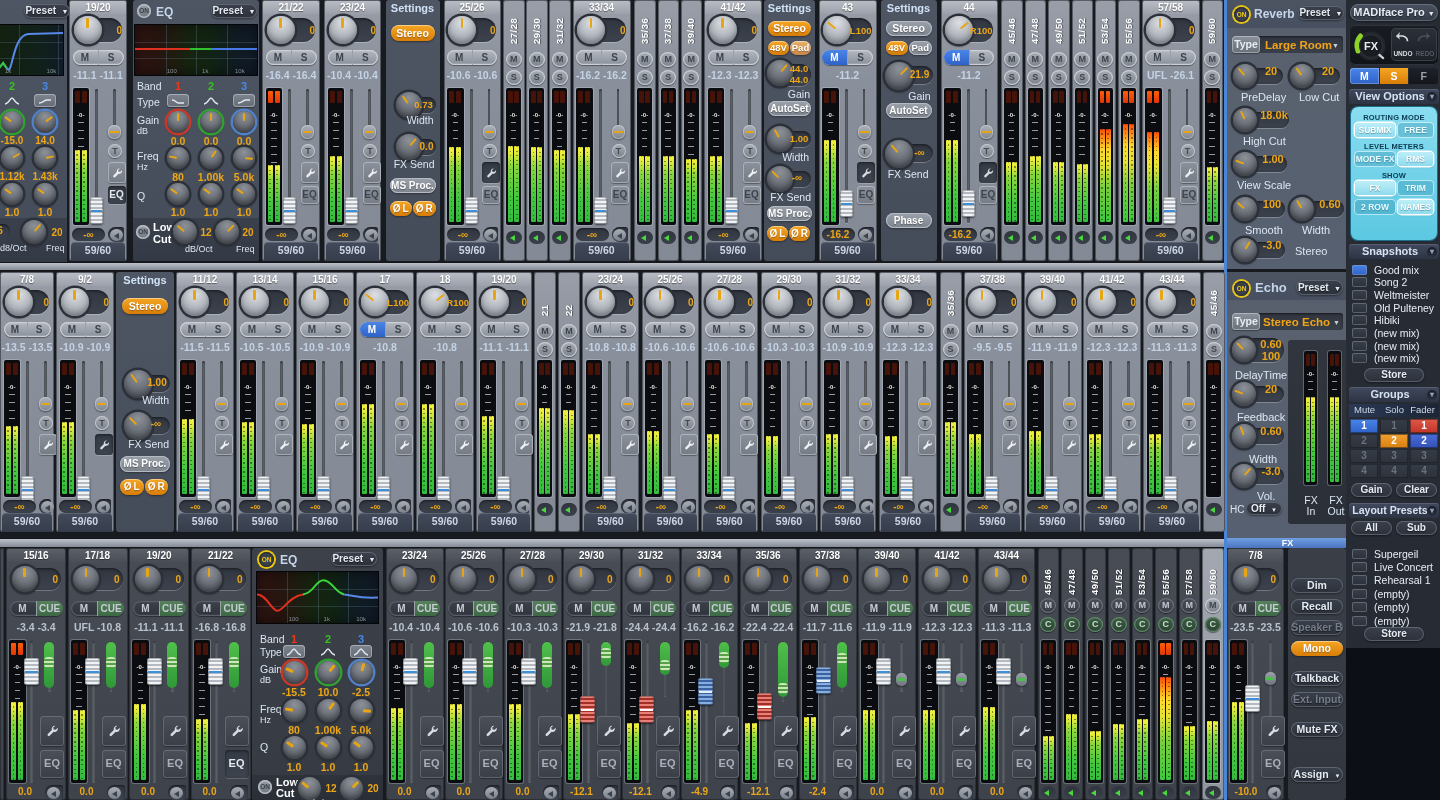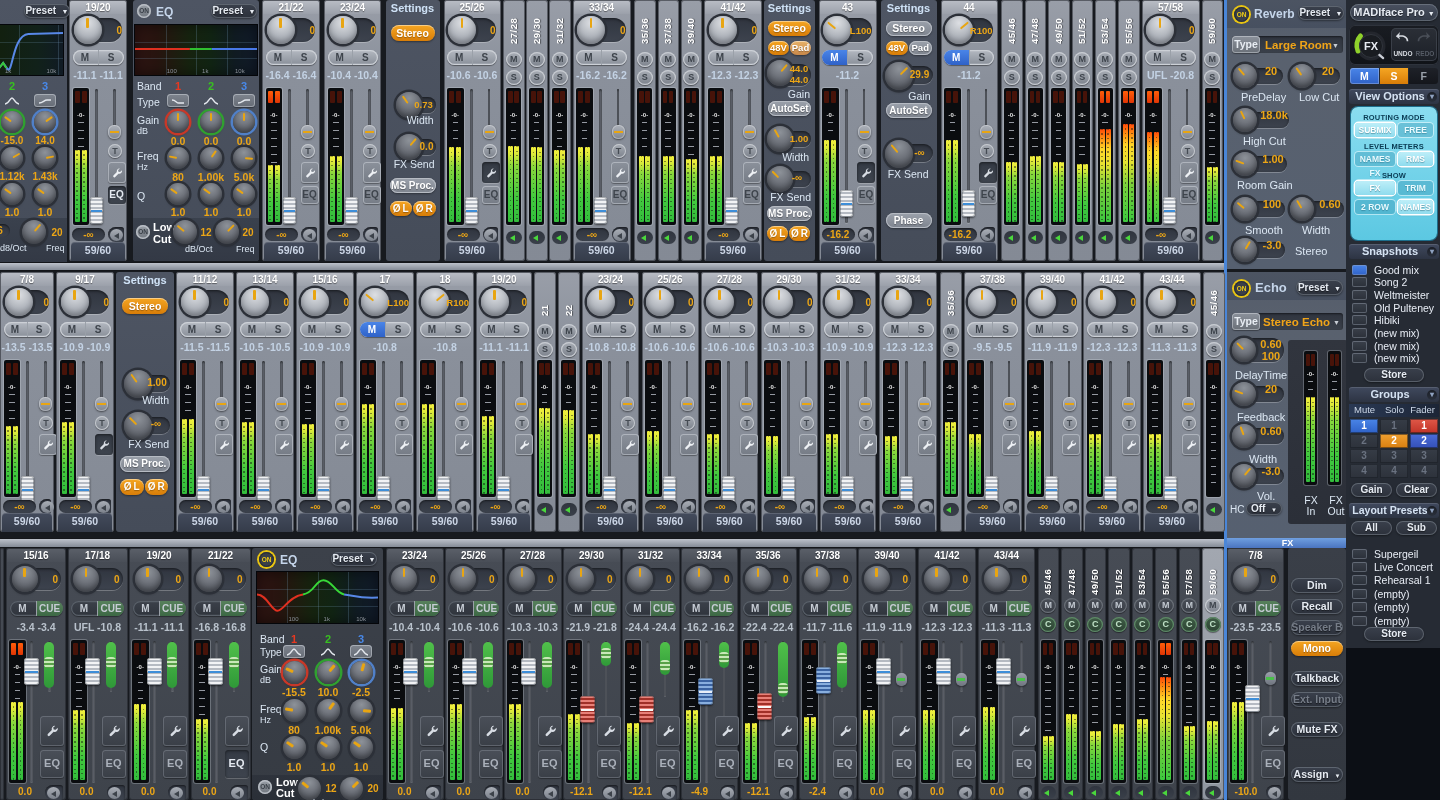--- a/index.html
+++ b/index.html
@@ -702,21 +702,21 @@
     <div class="ab" style="left:0;top:2px;width:56px;text-align:center;color:#cfe2f6;font-size:11px;font-weight:bold">Settings</div>
     <div class="gpill" style="left:5px;top:21px;width:46px;height:15px;font-size:10.5px;line-height:15px">Stereo</div>
     <div class="opill" style="left:5px;top:41px;width:22.5px;height:14px;font-size:9.5px;line-height:14px">48V</div>
     <div class="gpill" style="left:28.5px;top:41px;width:22.5px;height:14px;font-size:9.5px;line-height:14px">Pad</div>
     <div class="kpill" style="left:16px;top:66px;width:36px;height:18px"></div>
     <div class="knob dk2" style="left:4px;top:62px;width:28px;height:28px">
       <b style="transform:rotate(45deg)">
         <i style="background:#e8a512"></i>
       </b>
     </div>
-    <div class="kv" style="right:4px;top:69px;width:26px">29.9</div>
+    <div class="kv" style="right:4px;top:69px;width:26px">21.9</div>
     <div class="lbl" style="right:6px;top:90px">Gain</div>
     <div class="gpill" style="left:5px;top:103px;width:46px;height:15px;font-size:10px;line-height:15px">AutoSet</div>
     <div class="kpill" style="left:16px;top:144px;width:36px;height:18px"></div>
     <div class="knob dk2" style="left:4px;top:140px;width:28px;height:28px">
       <b style="transform:rotate(-40deg)">
         <i style="background:#e8a512"></i>
       </b>
     </div>
     <div class="kv" style="right:4px;top:147px;width:26px">-∞</div>
     <div class="lbl" style="right:8px;top:168px">FX Send</div>
@@ -865,21 +865,21 @@
     <div class="knob" style="left:4.5px;top:15.5px;width:28px;height:28px">
       <b style="transform:rotate(0deg)">
         <i></i>
       </b>
     </div>
     <div class="kv2" style="right:5px;top:25px;width:36px;font-size:10px">0</div>
     <div class="msp" style="left:3.5px;top:50px;width:51px">
       <b>M</b>
       <b>S</b>
     </div>
-    <div class="rd" style="left:0;right:0;top:69px">UFL -20.8</div>
+    <div class="rd" style="left:0;right:0;top:69px">UFL -26.1</div>
     <div class="mb" style="left:3.5px;top:88px;width:16.5px;height:137px">
       <div class="clip lit" style="left:2.05px;top:2.5px;width:5.4px"></div>
       <div class="clip lit" style="left:9.05px;top:2.5px;width:5.4px"></div>
       <div class="zmark" style="top:24px">-0-</div>
       <div class="ticks" style="top:34px;height:8.25px"></div>
       <div class="mbar mhot" style="left:2.05px;top:44.25px;height:89.75px"></div>
       <div class="mbar mdash" style="left:3.5999999999999996px;top:44.25px;height:89.75px;width:1.8px"></div>
       <div class="mbar mhot" style="left:9.05px;top:44.25px;height:89.75px"></div>
       <div class="mbar mdash" style="left:10.600000000000001px;top:44.25px;height:89.75px;width:1.8px"></div>
     </div>
@@ -950,21 +950,21 @@
         <path d="M11.2 2.1 a3.6 3.6 0 0 0 -3.4 4.7 L3.2 11.4 a1.5 1.5 0 0 0 2.1 2.1 L9.9 8.9 a3.6 3.6 0 0 0 4.6 -4.5 L12.2 6.7 L9.9 6.2 L9.4 3.9 L11.6 2.2 Z" fill="#eef1f5"></path>
       </svg>
     </div>
     <div class="vpill" style="left:3px;top:228px;width:33px;height:13px;line-height:13px">-∞</div>
     <div class="arrb" style="left:39px;top:227px;width:12px;height:15px">
       <u></u>
     </div>
     <div class="ft" style="left:2px;top:241px;width:50px;height:19px;line-height:17px">59/60</div>
   </div>
 <div class="strip" style="left:56px;top:272px;width:58px;height:260px">
-    <div class="hd">9/17</div>
+    <div class="hd">9/2</div>
     <div class="kpill" style="left:7px;top:18px;width:46px;height:24px"></div>
     <div class="knob" style="left:4.5px;top:15.5px;width:28px;height:28px">
       <b style="transform:rotate(0deg)">
         <i></i>
       </b>
     </div>
     <div class="kv2" style="right:5px;top:25px;width:36px;font-size:10px">0</div>
     <div class="msp" style="left:3.5px;top:50px;width:51px">
       <b>M</b>
       <b>S</b>
@@ -2601,21 +2601,21 @@
       </b>
     </div>
     <div class="lbl" style="left:16px;top:135px;font-size:11px">High Cut</div>
     <div class="kpill" style="left:16px;top:156.0px;width:44px;height:16px;border-radius:8.0px"></div>
     <div class="kv" style="left:32px;top:153.0px;width:28px;font-size:11px">1.00</div>
     <div class="knob dk2" style="left:6px;top:152px;width:24px;height:24px">
       <b style="transform:rotate(-70deg)">
         <i></i>
       </b>
     </div>
-    <div class="lbl" style="left:10px;top:179px;font-size:11px">Room Gain</div>
+    <div class="lbl" style="left:10px;top:179px;font-size:11px">View Scale</div>
     <div class="kpill" style="left:16px;top:201.0px;width:42px;height:16px;border-radius:8.0px"></div>
     <div class="kv" style="left:32px;top:198.0px;width:26px;font-size:11px">100</div>
     <div class="knob dk2" style="left:6px;top:197px;width:24px;height:24px">
       <b style="transform:rotate(-50deg)">
         <i></i>
       </b>
     </div>
     <div class="lbl" style="left:18px;top:224px;font-size:11px">Smooth</div>
     <div class="kpill" style="left:73px;top:201.0px;width:44px;height:16px;border-radius:8.0px"></div>
     <div class="kv" style="left:89px;top:198.0px;width:28px;font-size:11px">0.60</div>
@@ -2776,21 +2776,21 @@
   </div>
 <div class="ab" style="left:1350px;top:68px;width:28.666666666666668px;height:16px;background:linear-gradient(180deg,#4a85e8,#2f62c8);border-radius:3px 0 0 3px;color:#fff;font-weight:bold;font-size:10.5px;text-align:center;line-height:16px;box-shadow:inset 0 0 0 1px rgba(255,255,255,.25)">M</div>
 <div class="ab" style="left:1379.6666666666667px;top:68px;width:28.666666666666668px;height:16px;background:linear-gradient(180deg,#f5a623,#d87d08);color:#fff;font-weight:bold;font-size:10.5px;text-align:center;line-height:16px">S</div>
 <div class="ab" style="left:1409.3333333333333px;top:68px;width:28.666666666666668px;height:16px;background:linear-gradient(180deg,#1e2128,#14161b);border-radius:0 3px 3px 0;color:#9aa0aa;font-weight:bold;font-size:10.5px;text-align:center;line-height:16px">F</div>
 <div class="ab" style="left:1349px;top:89px;width:90px;height:15px;background:linear-gradient(180deg,#40495e,#2d3443);border-radius:3px;color:#d5e2f2;font-size:11px;font-weight:bold;text-align:center;line-height:15px;box-shadow:inset 0 1px 0 rgba(255,255,255,.12)"><span style="margin-right:8px">View Options</span><div class="ab" style="right:2px;top:2.5px;width:10px;height:10px;border-radius:50%;background:linear-gradient(180deg,#1a1e26,#2a303c);color:#8fa2c0;font-size:8px;line-height:9px">▾</div></div>
 <div class="ab" style="left:1351px;top:107px;width:86px;height:133px;background:linear-gradient(180deg,#8addf0,#5cc8e2);border-radius:7px;box-shadow:0 0 0 1px #1d6e8c">
     <div class="ab" style="left:0;top:6px;width:100%;text-align:center;color:#093a52;font-size:7.5px;font-weight:bold;letter-spacing:.2px">ROUTING MODE</div>
     <div class="ab" style="left:4px;top:16px;width:40px;height:14px;border-radius:3.5px;font-size:8.5px;font-weight:bold;text-align:center;line-height:14px;background:linear-gradient(180deg,#bdeef8,#8fdcee);color:#fff;box-shadow:0 0 0 1.4px #fff,0 1px 2px rgba(0,30,40,.3);text-shadow:0 1px 1px rgba(0,60,80,.4)">SUBMIX</div>
     <div class="ab" style="left:47px;top:16px;width:35px;height:14px;border-radius:3.5px;font-size:8.5px;font-weight:bold;text-align:center;line-height:14px;background:rgba(28,120,150,.25);color:#e8fbff;box-shadow:0 0 0 1px rgba(255,255,255,.5);text-shadow:0 1px 1px rgba(0,60,80,.3)">FREE</div>
     <div class="ab" style="left:0;top:35px;width:100%;text-align:center;color:#093a52;font-size:7.5px;font-weight:bold;letter-spacing:.2px">LEVEL METERS</div>
-    <div class="ab" style="left:4px;top:45px;width:40px;height:14px;border-radius:3.5px;font-size:8.5px;font-weight:bold;text-align:center;line-height:14px;background:rgba(28,120,150,.25);color:#e8fbff;box-shadow:0 0 0 1px rgba(255,255,255,.5);text-shadow:0 1px 1px rgba(0,60,80,.3)">NAMES FX</div>
+    <div class="ab" style="left:4px;top:45px;width:40px;height:14px;border-radius:3.5px;font-size:8.5px;font-weight:bold;text-align:center;line-height:14px;background:rgba(28,120,150,.25);color:#e8fbff;box-shadow:0 0 0 1px rgba(255,255,255,.5);text-shadow:0 1px 1px rgba(0,60,80,.3)">MODE FX</div>
     <div class="ab" style="left:47px;top:45px;width:35px;height:14px;border-radius:3.5px;font-size:8.5px;font-weight:bold;text-align:center;line-height:14px;background:linear-gradient(180deg,#bdeef8,#8fdcee);color:#fff;box-shadow:0 0 0 1.4px #fff,0 1px 2px rgba(0,30,40,.3);text-shadow:0 1px 1px rgba(0,60,80,.4)">RMS</div>
     <div class="ab" style="left:0;top:64px;width:100%;text-align:center;color:#093a52;font-size:7.5px;font-weight:bold;letter-spacing:.2px">SHOW</div>
     <div class="ab" style="left:4px;top:74px;width:40px;height:14px;border-radius:3.5px;font-size:8.5px;font-weight:bold;text-align:center;line-height:14px;background:linear-gradient(180deg,#bdeef8,#8fdcee);color:#fff;box-shadow:0 0 0 1.4px #fff,0 1px 2px rgba(0,30,40,.3);text-shadow:0 1px 1px rgba(0,60,80,.4)">FX</div>
     <div class="ab" style="left:47px;top:74px;width:35px;height:14px;border-radius:3.5px;font-size:8.5px;font-weight:bold;text-align:center;line-height:14px;background:rgba(28,120,150,.25);color:#e8fbff;box-shadow:0 0 0 1px rgba(255,255,255,.5);text-shadow:0 1px 1px rgba(0,60,80,.3)">TRIM</div>
     <div class="ab" style="left:4px;top:93px;width:40px;height:14px;border-radius:3.5px;font-size:8.5px;font-weight:bold;text-align:center;line-height:14px;background:rgba(28,120,150,.25);color:#e8fbff;box-shadow:0 0 0 1px rgba(255,255,255,.5);text-shadow:0 1px 1px rgba(0,60,80,.3)">2 ROW</div>
     <div class="ab" style="left:47px;top:93px;width:35px;height:14px;border-radius:3.5px;font-size:8.5px;font-weight:bold;text-align:center;line-height:14px;background:linear-gradient(180deg,#bdeef8,#8fdcee);color:#fff;box-shadow:0 0 0 1.4px #fff,0 1px 2px rgba(0,30,40,.3);text-shadow:0 1px 1px rgba(0,60,80,.4)">NAMES</div>
   </div>
 <div class="ab" style="left:1349px;top:244px;width:90px;height:15px;background:linear-gradient(180deg,#40495e,#2d3443);border-radius:3px;color:#d5e2f2;font-size:11px;font-weight:bold;text-align:center;line-height:15px;box-shadow:inset 0 1px 0 rgba(255,255,255,.12)"><span style="margin-right:8px">Snapshots</span><div class="ab" style="right:2px;top:2.5px;width:10px;height:10px;border-radius:50%;background:linear-gradient(180deg,#1a1e26,#2a303c);color:#8fa2c0;font-size:8px;line-height:9px">▾</div></div>
 <div class="ab" style="left:1352px;top:264.5px;width:15px;height:10px;border-radius:2px;background:linear-gradient(180deg,#4a85e8,#2f62c8);box-shadow:inset 0 0 0 1px rgba(160,170,185,.4)"></div>
 <div class="ab" style="left:1374px;top:263.5px;color:#e8edf5;font-size:10.5px">Good mix</div>

